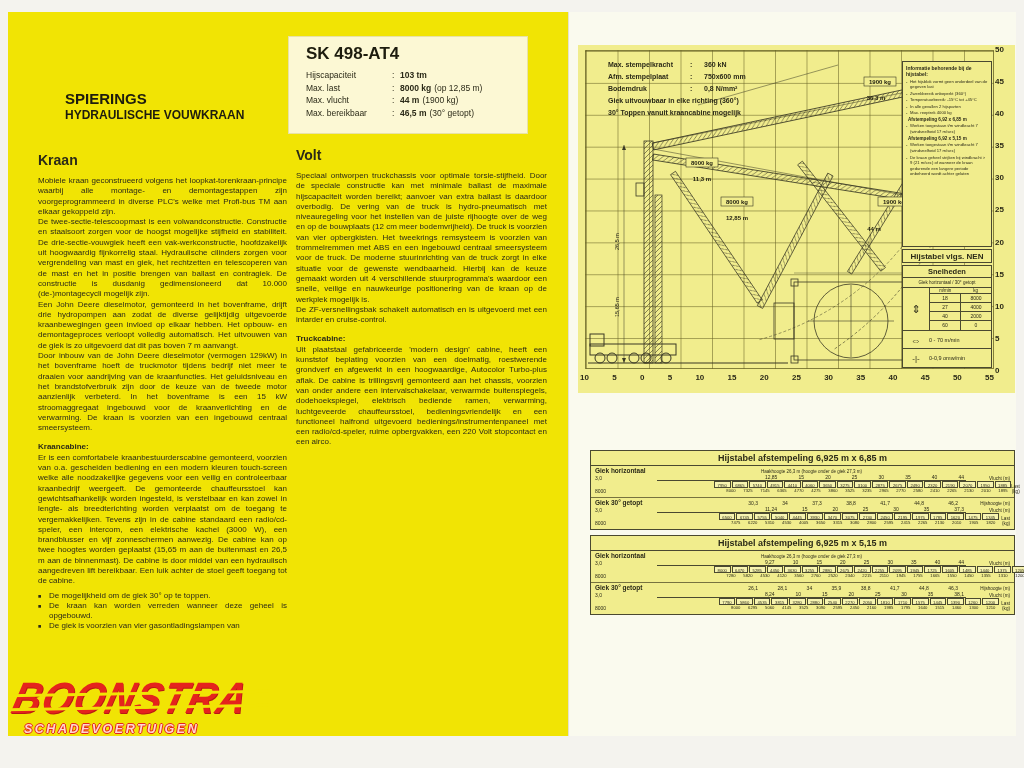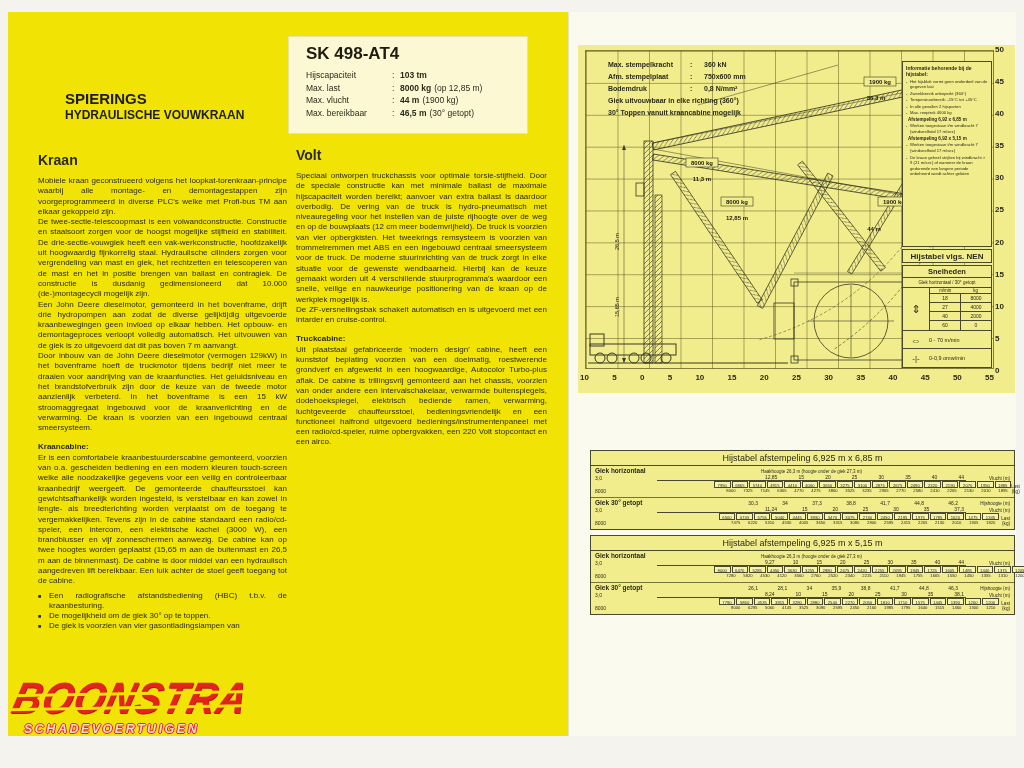--- a/index.html
+++ b/index.html
@@ -78,21 +78,21 @@
   .sn-col div { font-size:5px; text-align:center; border-bottom:1px solid #4a4930; height:9px; line-height:9px; }
   .sn-col:first-child { border-right:1px solid #4a4930; }
   .sn-col div:last-child { border-bottom:none; }
   .sn-row { display:flex; align-items:center; border-bottom:1px solid #4a4930; height:18px; }
   .sn-row:last-child { border-bottom:none; }
   .sn-row .sn-val { font-size:5.5px; flex:1; }
 
   
   .tables-panel { position:absolute; left:590px; top:450px; width:425px; height:202px; z-index:1; }
   .ltable { border:1px solid #4a4930; background:#f1ed8d; margin-bottom:5px; }
-  .lt-title { text-align:center; font-size:9px; font-weight:normal; padding:2px 0; border-bottom:1px solid #4a4930; }
+  .lt-title { text-align:center; font-size:9px; font-weight:bold; padding:2px 0; border-bottom:1px solid #4a4930; }
   .lt-section { padding:1px 4px 3px 4px; }
   .lt-sep { border-top:1px solid #77733f; }
   .lt-row { display:flex; align-items:flex-end; }
   .lt-label { width:62px; font-size:6.5px; font-weight:bold; }
   .lt-note { flex:1; text-align:center; font-size:4.5px; }
   .lt-first { width:62px; font-size:5px; }
   .lt-ruler { flex:1; display:flex; justify-content:space-between; font-size:5px; border-bottom:.5px solid #4a4930; padding:0 2px 0 26%; }
   .lt-heights { flex:1; display:flex; justify-content:space-between; font-size:5px; padding:0 8px 0 22%; }
   .lt-unit { width:44px; font-size:4.6px; text-align:right; }
   .lt-cellwrap { flex:1; padding-left:26%; }
@@ -119,22 +119,22 @@
 
       <p class="para" style="">Mobiele kraan geconstrueerd volgens het loopkat-torenkraan-principe waarbij alle montage- en demontagestappen zijn voorgeprogrammeerd in diverse PLC's welke met Profi-bus TM aan elkaar gekoppeld zijn.</p>
           <p class="para" style="">De twee-sectie-telescoopmast is een volwandconstructie. Constructie en staalsoort zorgen voor de hoogst mogelijke stijfheid en stabiliteit. De drie-sectie-vouwgiek heeft een vak-werkconstructie, hoofdzakelijk uit hoogwaardig fijnkorrelig staal. Hydraulische cilinders zorgen voor vergrendeling van mast en giek, het rechtzetten en telescoperen van de mast en het in positie brengen van ballast en contragiek. De constructie is dusdanig gedimensioneerd dat 10.000 (de-)montagecycli mogelijk zijn.</p>
           <p class="para" style="">Een John Deere dieselmotor, gemonteerd in het bovenframe, drijft drie hydropompen aan zodat de diverse gelijktijdig uitgevoerde kraanbewegingen geen invloed op elkaar hebben. Het opbouw- en demontageproces verloopt volledig automatisch. Het uitvouwen van de giek is zo uitgevoerd dat dit pas boven 7 m aanvangt.</p>
           <p class="para" style="">Door inbouw van de John Deere dieselmotor (vermogen 129kW) in het bovenframe hoeft de truckmotor tijdens bedrijf niet meer te draaien voor aandrijving van de kraanfuncties. Het geluidsniveau en het brandstofverbruik zijn door de keuze van de tweede motor aanzienlijk verbeterd. In het bovenframe is een 15 kW stroomaggregaat ingebouwd voor de kraanverlichting en de verwarming. De kraan is voorzien van een ingebouwd centraal smeersysteem.</p>
         </div>
       <p class="sub-head">Kraancabine:</p>
       <p>Er is een comfortabele kraanbestuurderscabine gemonteerd, voorzien van o.a. gescheiden bediening en een modern kleuren touch-screen welke alle noodzakelijke gegevens voor een veilig en controleerbaar kraanbedrijf weergeeft. De gemonteerde chauffeursstoel kan gewichtsafhankelijk worden ingesteld, is verstelbaar en kan zowel in lengte- als breedterichting worden verplaatst om de toegang te vergemakkelijken. Tevens zijn in de cabine standaard een radio/cd-speler, een intercom, een elektrische kachel (3000 W), een brandblusser en vijf zonneschermen aanwezig. De cabine kan op twee hoogtes worden geplaatst (15,65 m aan de buitenmast en 26,5 m aan de binnenmast). De cabine is door middel van een hydraulisch aangedreven lift bereikbaar. Een luik achter de stoel geeft toegang tot de cabine.</p>
       <div class="bullets">
 
-      <div class="bullet-item" style="">Een radiografische afstandsbediening (HBC) t.b.v. de kraanbesturing.</div>
           <div class="bullet-item" style="">De mogelijkheid om de giek 30° op te toppen.</div>
+          <div class="bullet-item" style="">De kraan kan worden verreden wanneer deze geheel is opgebouwd.</div>
           <div class="bullet-item" style="">De giek is voorzien van vier gasontladingslampen van</div>
         </div>
     </div>
 
     <div class="logo-wrap">
       <div class="logo-main">BOONSTRA</div>
       <div class="logo-stripe" style="top:16px"></div>
       <div class="logo-stripe" style="top:30px"></div>
       <div class="logo-sub">SCHADEVOERTUIGEN</div>
     </div>

